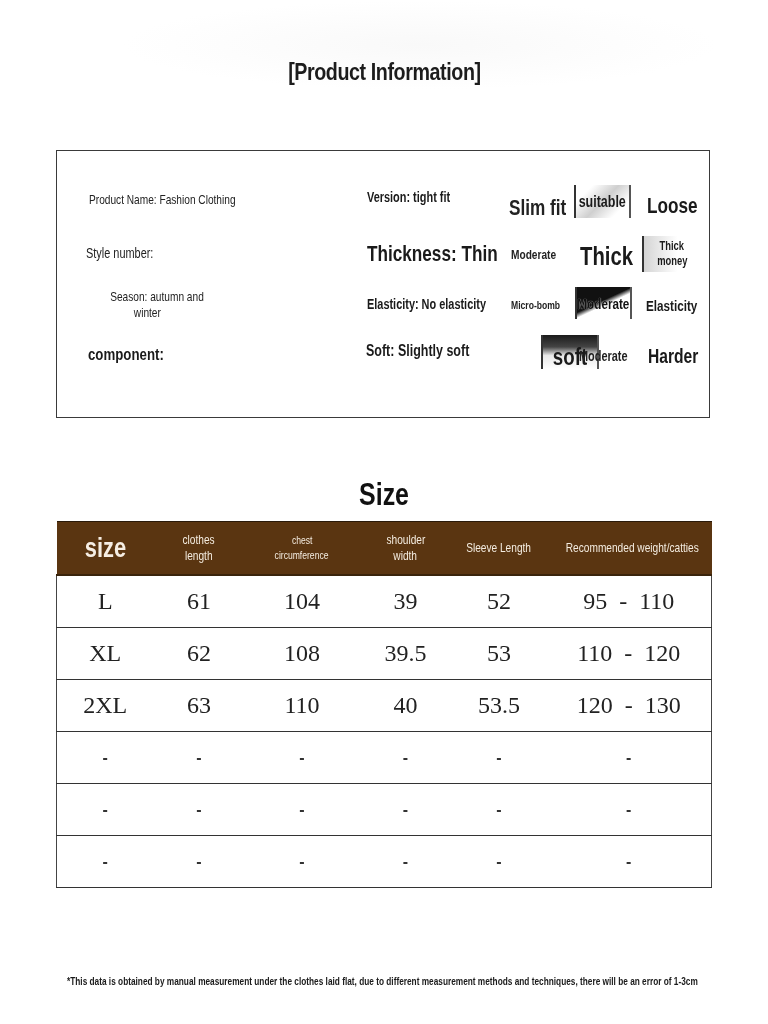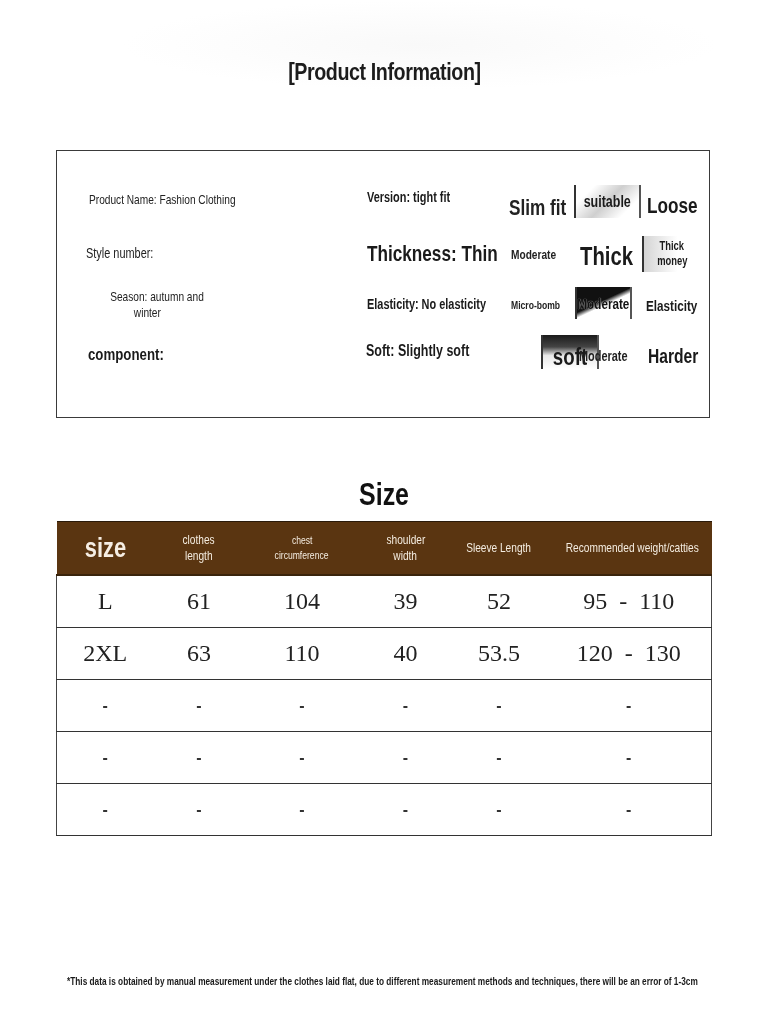--- a/index.html
+++ b/index.html
@@ -181,21 +181,21 @@
   <div class="abs" style="left:31px; top:194px; font-size:17px; font-weight:bold; color:#1a1a1a;">
     <span class="sq">component:</span>
   </div>
 
   <div class="abs" style="left:310px; top:38px; font-size:14px; font-weight:bold; color:#1a1a1a;">
     <span class="sq">Version: tight fit</span>
   </div>
   <div class="abs" style="left:452px; top:44px; font-size:22px; font-weight:bold; color:#222;">
     <span class="sq">Slim fit</span>
   </div>
-  <div class="opt-box opt-grad-light" style="left:517px; top:34px; width:67px; height:33px; font-size:16px; font-weight:bold; color:#1a1a1a;">
+  <div class="opt-box opt-grad-light" style="left:517px; top:34px; width:57px; height:33px; font-size:16px; font-weight:bold; color:#1a1a1a;">
     <span class="sqc">suitable</span>
   </div>
   <div class="abs" style="left:590px; top:42px; font-size:22px; font-weight:bold; color:#1a1a1a;">
     <span class="sq">Loose</span>
   </div>
 
   <div class="abs" style="left:310px; top:90px; font-size:22px; font-weight:bold; color:#1a1a1a;">
     <span class="sq">Thickness: Thin</span>
   </div>
   <div class="abs" style="left:454px; top:96px; font-size:13px; font-weight:bold; color:#222;">
@@ -277,20 +277,28 @@
   <tbody>
     <tr>
       <td>L</td>
       <td>61</td>
       <td>104</td>
       <td>39</td>
       <td>52</td>
       <td style="white-space:pre;">95  -  110</td>
     </tr>
     <tr>
+      <td>XL</td>
+      <td>62</td>
+      <td>108</td>
+      <td>39.5</td>
+      <td>53</td>
+      <td style="white-space:pre;">110  -  120</td>
+    </tr>
+    <tr>
       <td>2XL</td>
       <td>63</td>
       <td>110</td>
       <td>40</td>
       <td>53.5</td>
       <td style="white-space:pre;">120  -  130</td>
     </tr>
     <tr>
       <td class="dash">-</td>
       <td class="dash">-</td>

